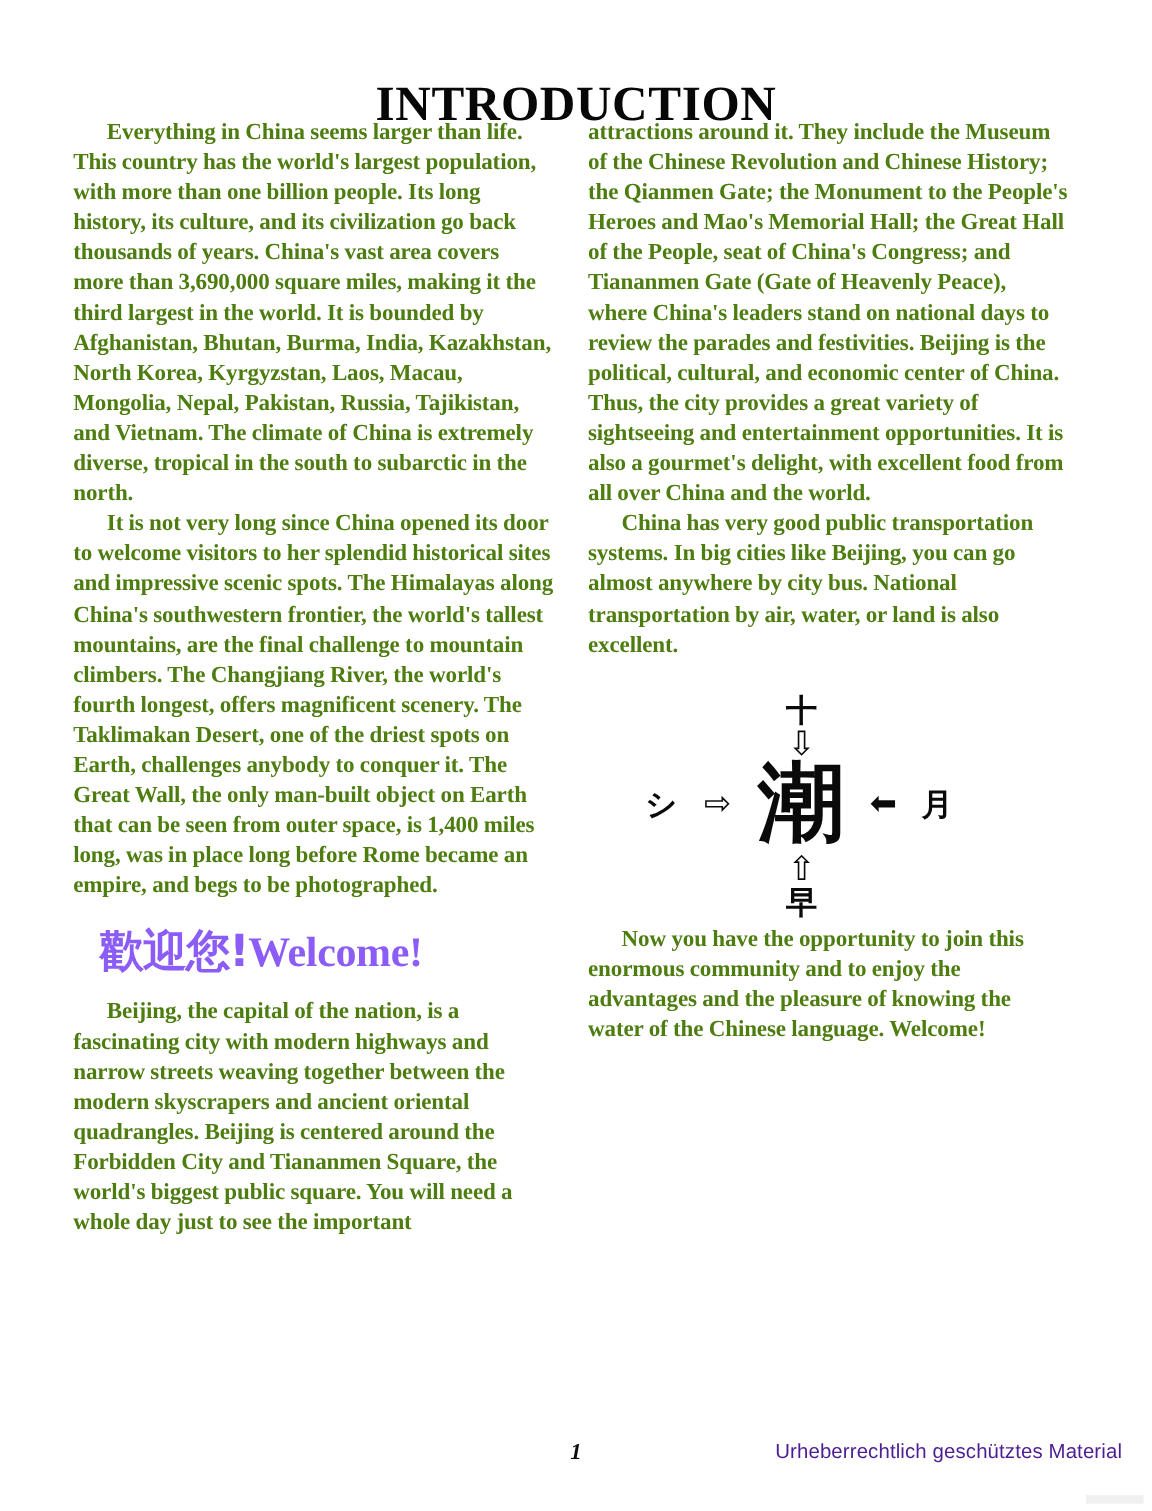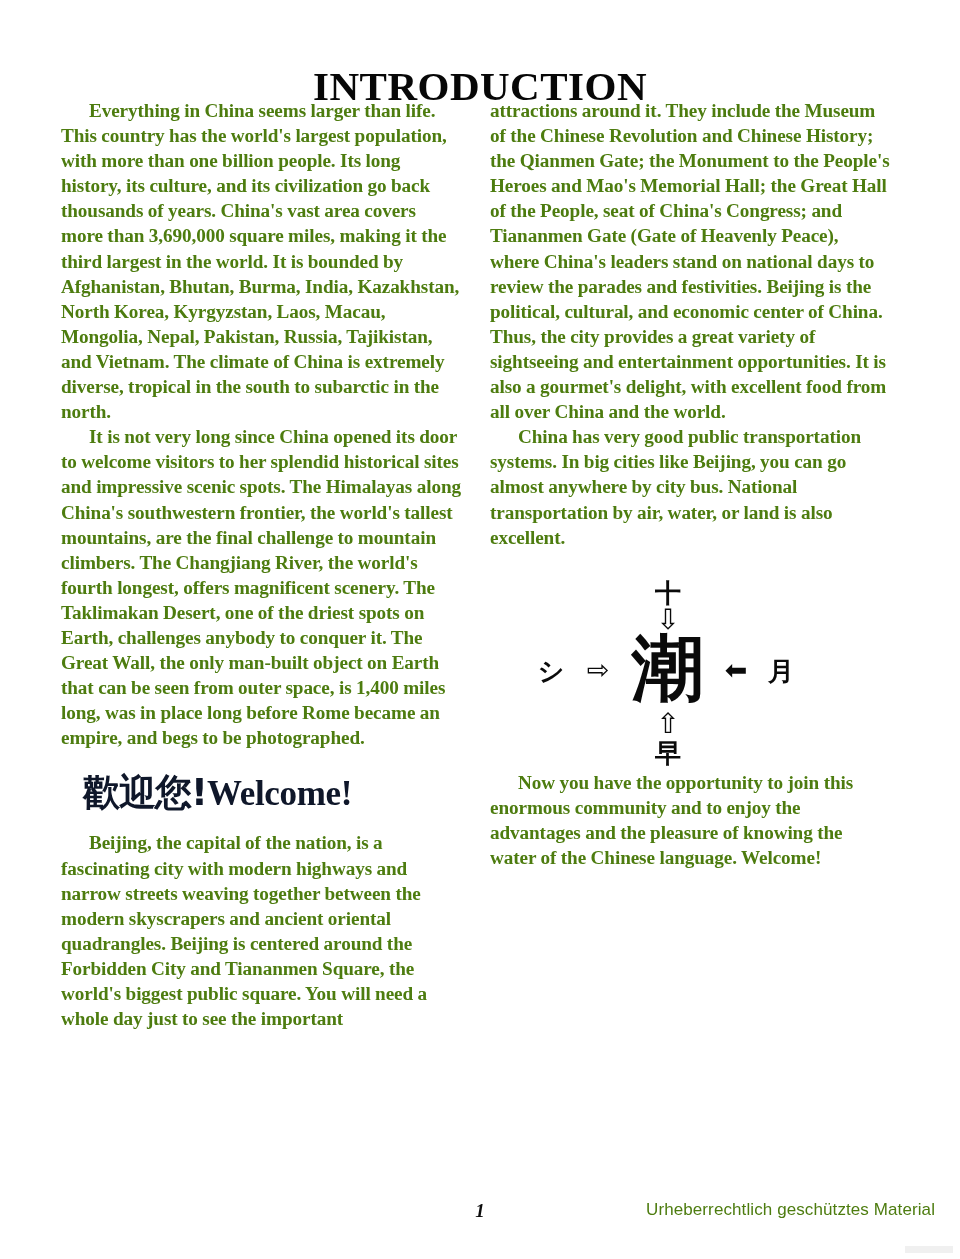--- a/index.html
+++ b/index.html
@@ -71,21 +71,21 @@
   .para.cont {
     text-indent: 0;
   }
 
   
   .welcome-heading {
     margin: 21px 0 14px 0;
     font-size: 36px;
     line-height: 44px;
     font-weight: bold;
-    color: #0f172a;
+    color: #8b5cf6;
     white-space: nowrap;
     text-indent: 0;
     padding-left: 22px;
   }
   .welcome-heading .cjk {
     font-family: "DejaVu Sans", "Liberation Sans", sans-serif;
     font-size: 37px;
     font-weight: bold;
     letter-spacing: -1px;
   }
@@ -191,21 +191,21 @@
     font-size: 19px;
     color: #0d0d0d;
   }
   .copyright-note {
     position: absolute;
     left: 646px;
     top: 1200px;
     font-family: "Liberation Sans", "DejaVu Sans", sans-serif;
     font-size: 17px;
     font-weight: normal;
-    color: #4d7c0f;
+    color: #4c1d95;
     letter-spacing: 0.1px;
     white-space: nowrap;
   }
   .corner-artifact {
     position: absolute;
     left: 905px;
     top: 1246px;
     width: 48px;
     height: 7px;
     background: #f0f0f0;

